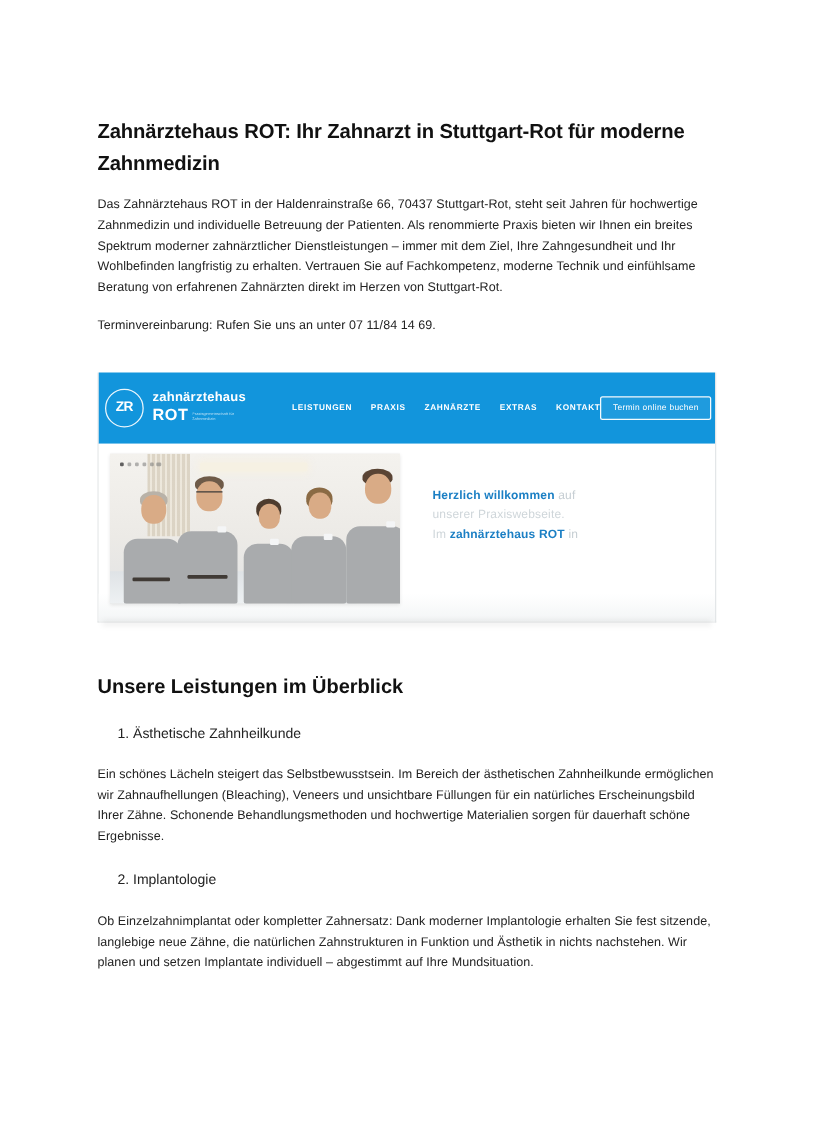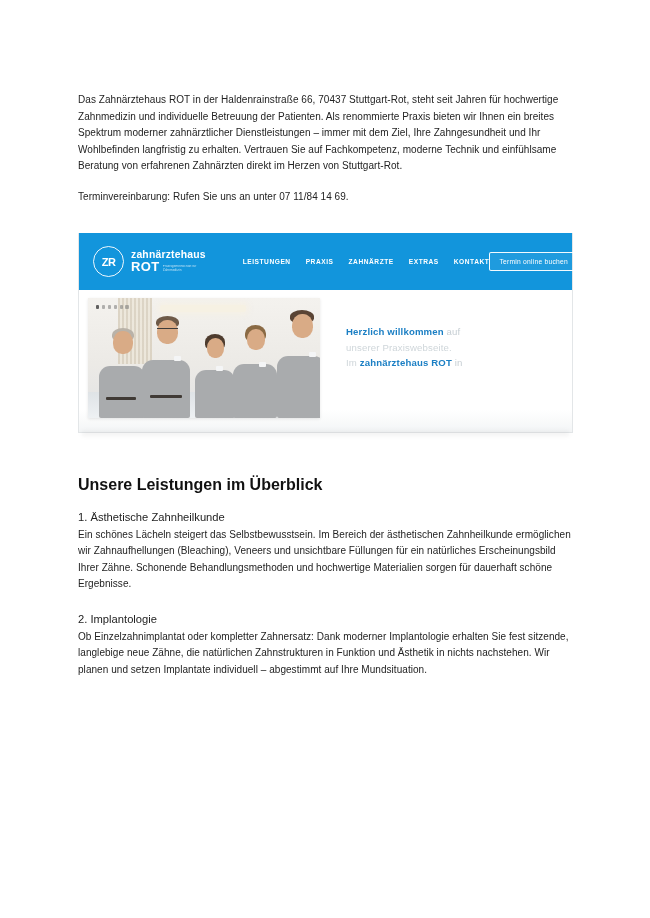--- a/index.html
+++ b/index.html
@@ -46,21 +46,21 @@
     color: #232323;
     margin: 0;
     max-width: 500px;
     letter-spacing: 0.005em;
   }
   p.body + p.body { margin-top: 14px; }
   .svc-head {
     font-size: 11.2px;
     line-height: 1.655;
     color: #232323;
-    margin: 0;
+    margin: 16px;
   }
 
   .gap-phone { margin-top: 17px; }
 
   
   .screenshot {
     position: relative;
     width: 495px;
     margin: 28px 0 0 0;
     background: #ffffff;
@@ -68,20 +68,21 @@
     border-top: none;
     box-sizing: border-box;
   }
   .site-header {
     height: 57px;
     background: #1295dc;
     display: flex;
     align-items: center;
     padding: 0 12px 0 14px;
     box-sizing: border-box;
+    justify-content: center;
   }
   .logo {
     display: flex;
     align-items: center;
     gap: 7px;
     flex: 0 0 auto;
   }
   .logo-badge {
     width: 29px;
     height: 29px;
@@ -288,20 +289,21 @@
 
   .services { margin-top: 40px; }
   .svc-block { margin-top: 0; }
   .svc-gap { margin-top: 17px; }
 </style>
 </head>
 <body>
 
 <div class="page">
 
+  <h1 class="doc-title">Zahnärztehaus ROT: Ihr Zahnarzt in Stuttgart-Rot für moderne Zahnmedizin</h1>
 
   <p class="body">Das Zahnärztehaus ROT in der Haldenrainstraße 66, 70437 Stuttgart-Rot, steht seit Jahren für hochwertige Zahnmedizin und individuelle Betreuung der Patienten. Als renommierte Praxis bieten wir Ihnen ein breites Spektrum moderner zahnärztlicher Dienstleistungen – immer mit dem Ziel, Ihre Zahngesundheit und Ihr Wohlbefinden langfristig zu erhalten. Vertrauen Sie auf Fachkompetenz, moderne Technik und einfühlsame Beratung von erfahrenen Zahnärzten direkt im Herzen von Stuttgart-Rot.</p>
 
   <p class="body gap-phone">Terminvereinbarung: Rufen Sie uns an unter 07 11/84 14 69.</p>
 
   <div class="screenshot">
 
     <div class="site-header">
 
       <div class="logo">

